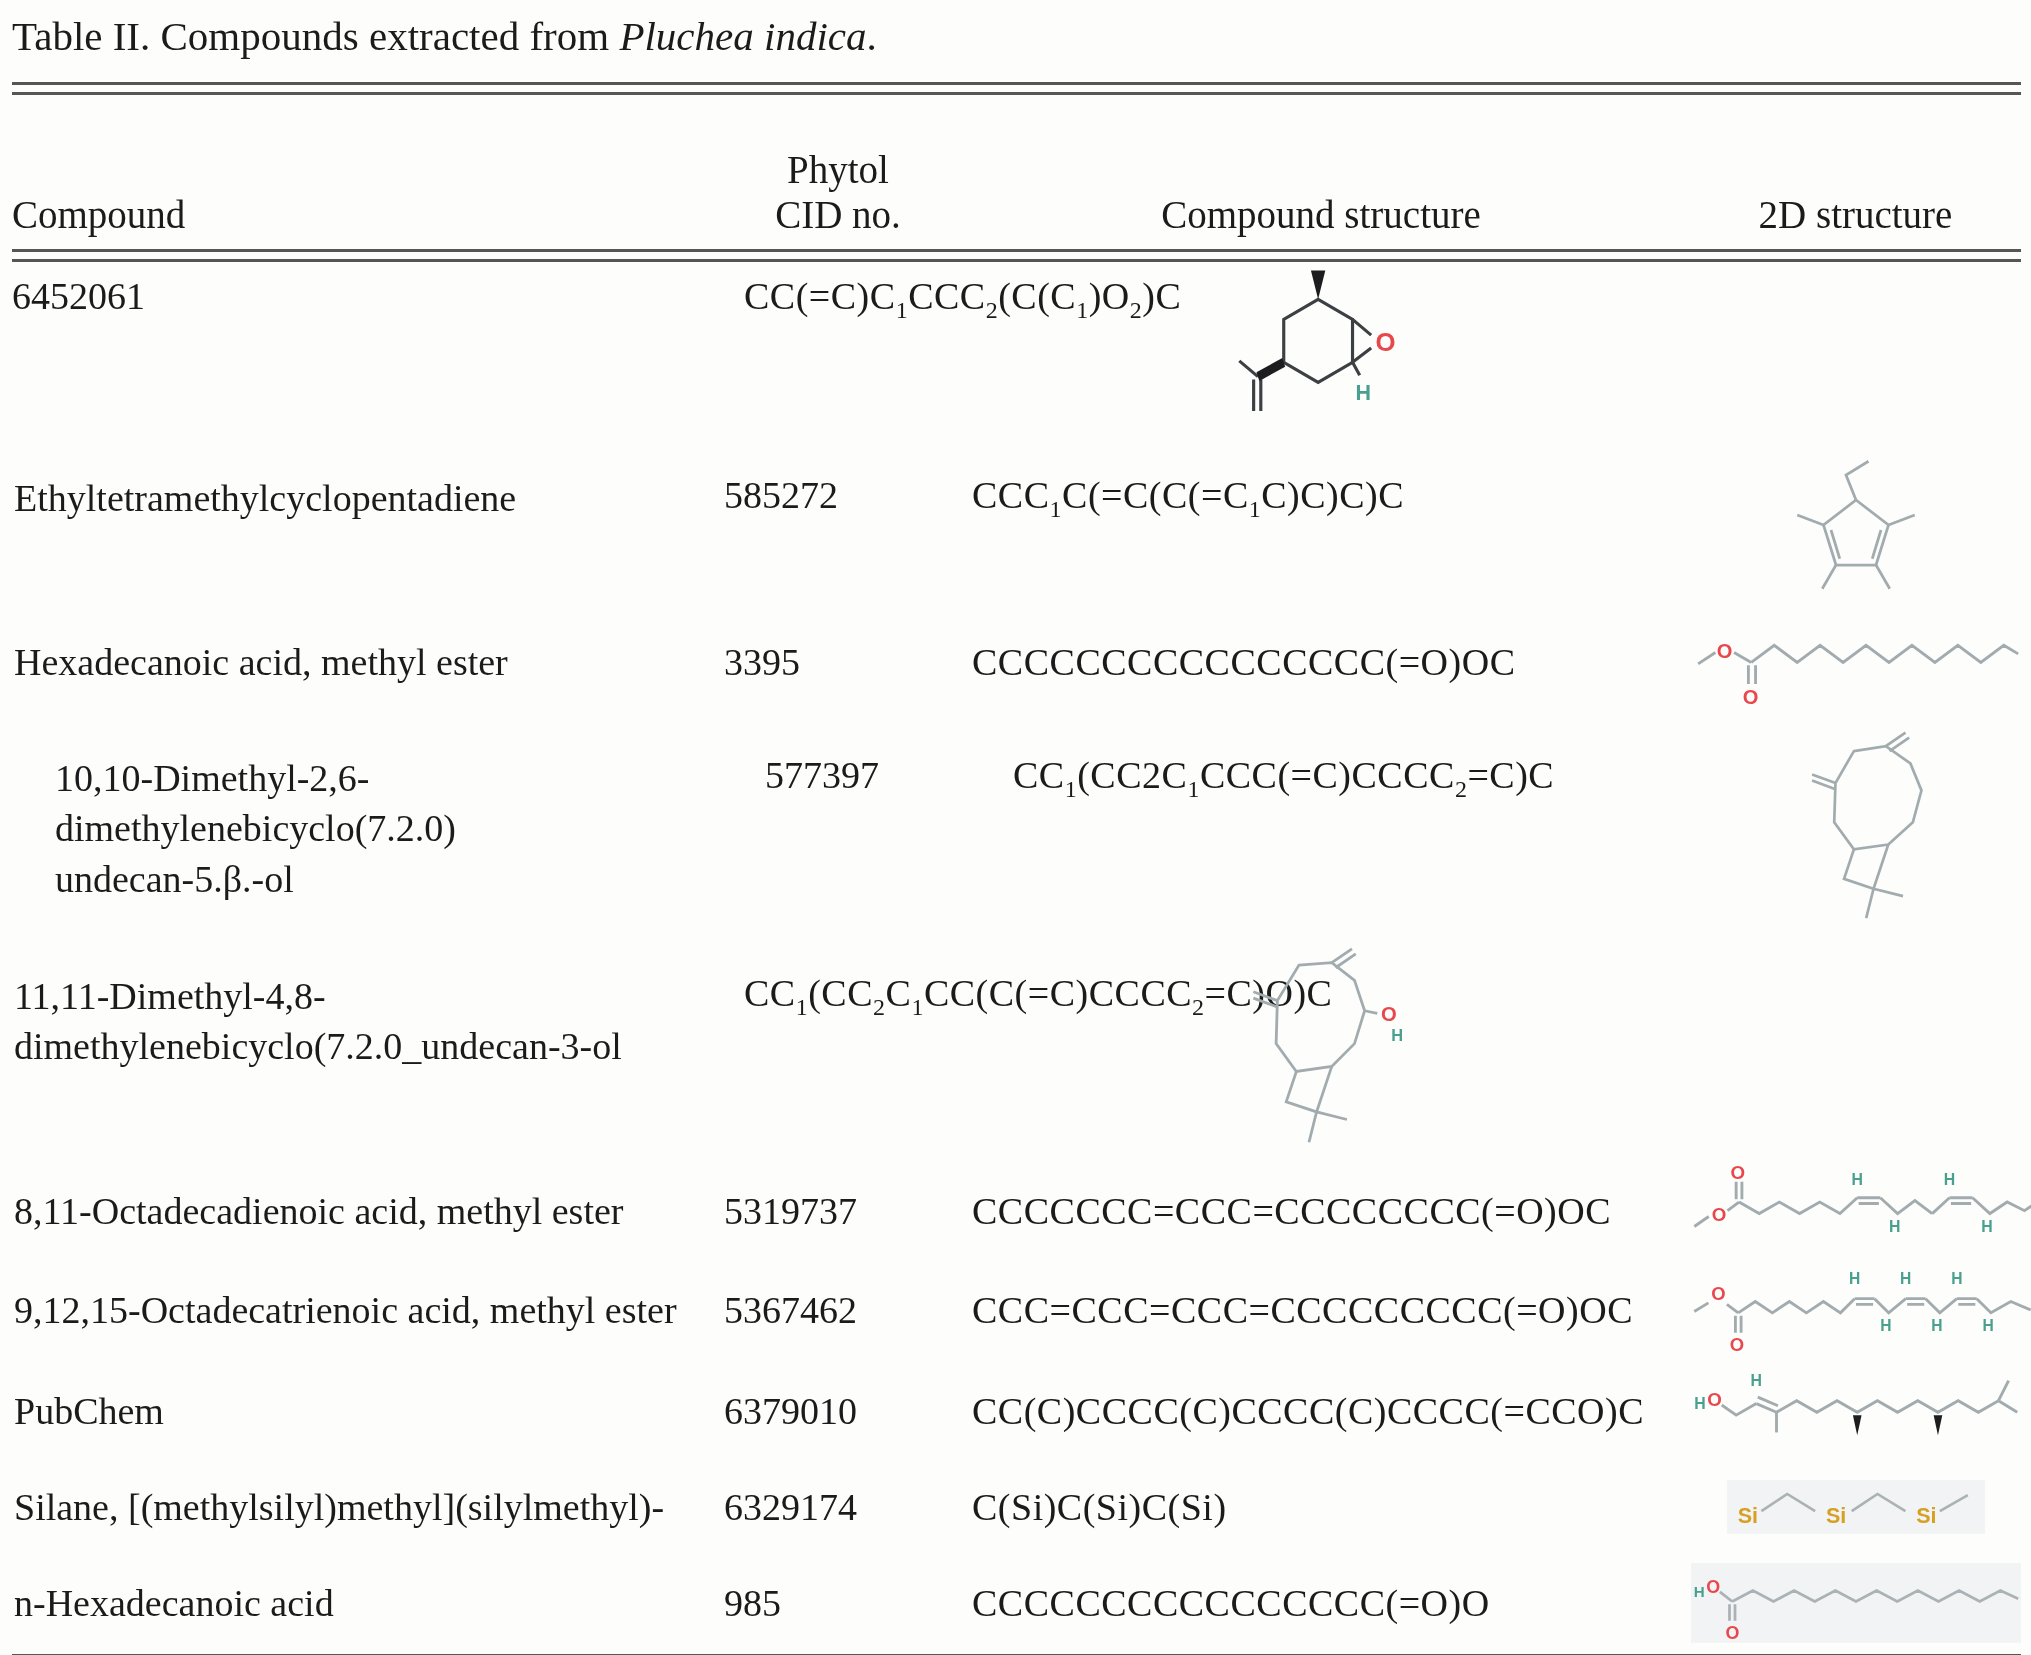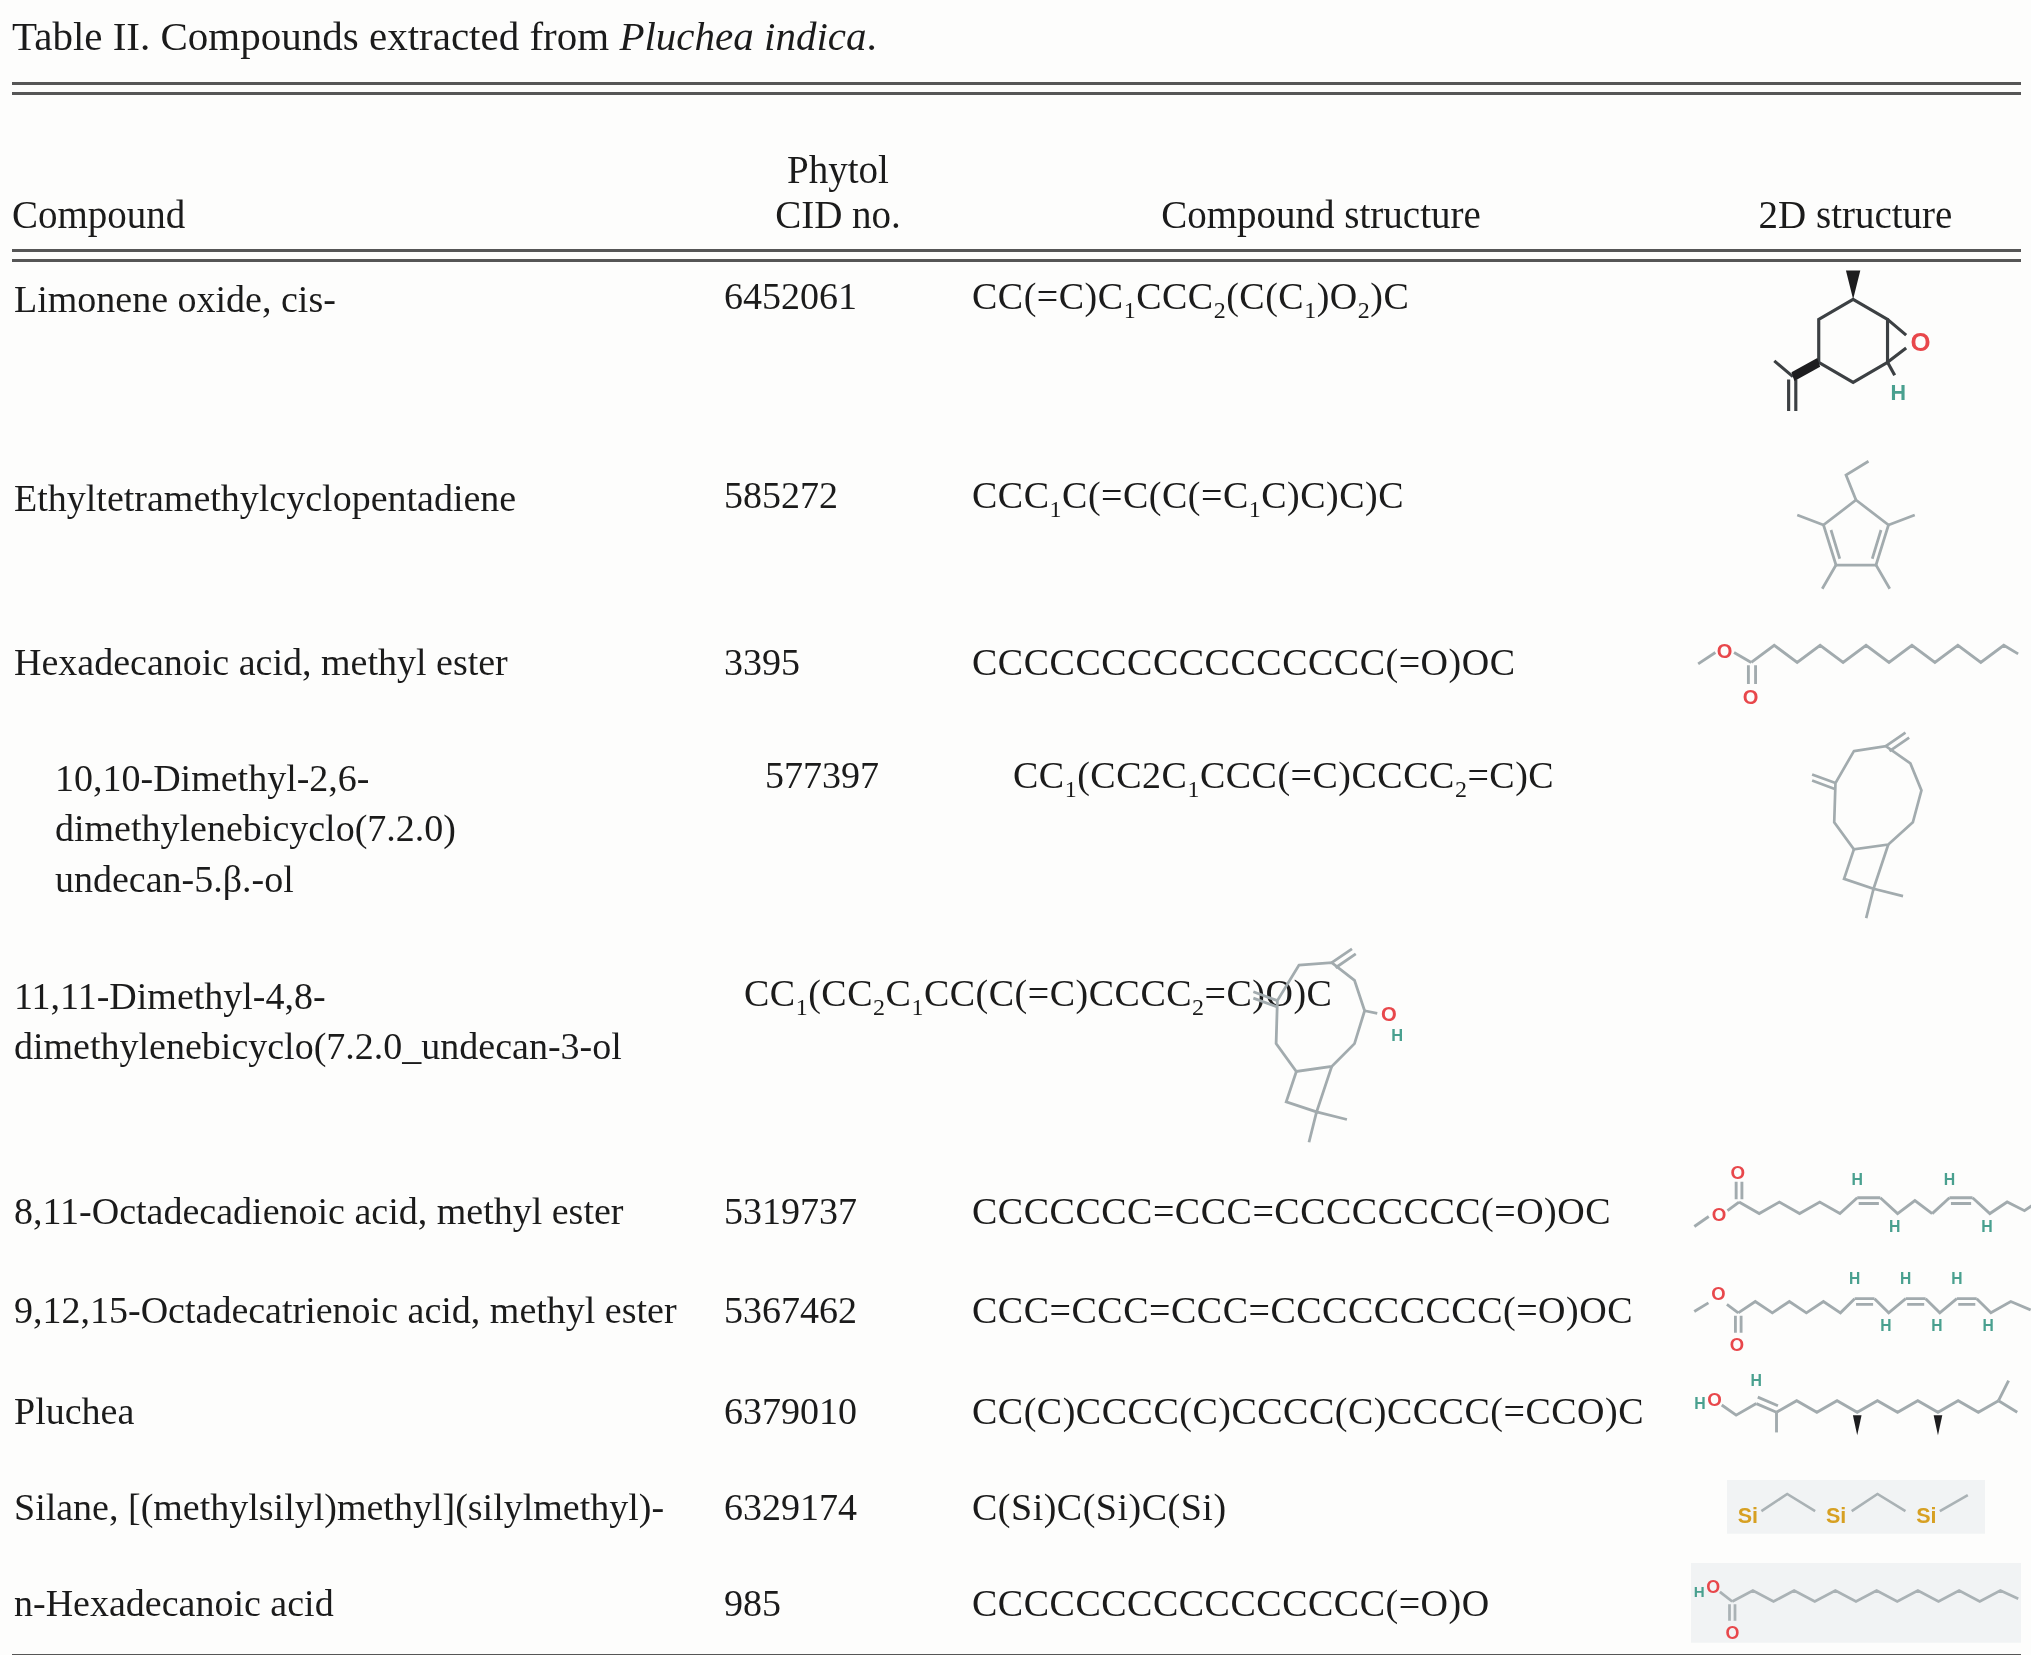--- a/index.html
+++ b/index.html
@@ -47,21 +47,20 @@
     <div class="c-comp">Compound</div>
     <div class="c-cid">Phytol
 CID no.</div>
     <div class="c-struct">Compound structure</div>
     <div class="c-2d">2D structure</div>
   </div>
 
   <div class="rule"></div>
 
   <div class="grid-row r1 top">
-    <div class="cell-name">Limonene oxide, cis-</div>
     <div class="cell-cid">6452061</div>
     <div class="cell-smiles">CC(=C)C<sub>1</sub>CCC<sub>2</sub>(C(C<sub>1</sub>)O<sub>2</sub>)C</div>
     <div class="cell-2d">
       <svg class="s1" viewBox="0 0 120 132">
         <g fill="none" stroke="#3c4043" stroke-width="2.2">
           <path d="M58,26 L82,40 L82,70 L58,84 L34,70 L34,40 Z"></path>
           <path d="M82,40 L95,51 M82,70 L95,60"></path>
           <path d="M34,70 L16,80 M16,80 L3,69"></path>
           <path d="M13,82 L13,104 M18,82 L18,104"></path>
           <path d="M82,70 L87,79"></path>
@@ -198,21 +197,21 @@
         <text x="148" y="13" font-size="11" fill="#49a08f">H</text>
         <text x="184" y="13" font-size="11" fill="#49a08f">H</text>
         <text x="134" y="46" font-size="11" fill="#49a08f">H</text>
         <text x="170" y="46" font-size="11" fill="#49a08f">H</text>
         <text x="206" y="46" font-size="11" fill="#49a08f">H</text>
       </svg>
     </div>
   </div>
 
   <div class="grid-row r8">
-    <div class="cell-name">Pluchea</div>
+    <div class="cell-name">PubChem</div>
     <div class="cell-cid">6379010</div>
     <div class="cell-smiles">CC(C)CCCC(C)CCCC(C)CCCC(=CCO)C</div>
     <div class="cell-2d">
       <svg class="s8" viewBox="0 0 240 58">
         <g fill="none" stroke="#a2abae" stroke-width="2">
           <path d="M22,25 L32,32 L46,24"></path>
           <path d="M46,24 L60,30 M47,19.5 L61,25.5"></path>
           <path d="M60,30 L60,44"></path>
           <polyline points="60,30 74,22 88,30 102,22 116,30 130,22 144,30 158,22 172,30 186,22 200,30 214,22"></polyline>
           <path d="M214,22 L227,30 M214,22 L221,8"></path>

